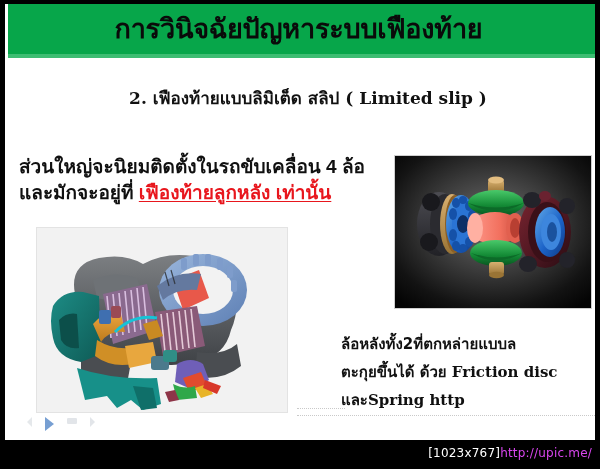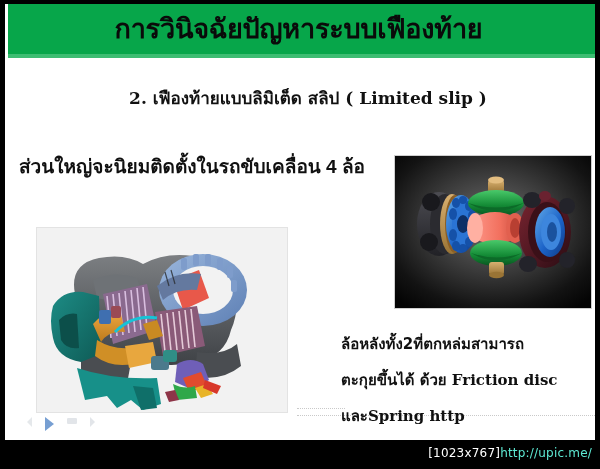--- a/index.html
+++ b/index.html
@@ -58,21 +58,20 @@
 
   
   .right-para{
     position:absolute;left:336px;top:326px;width:258px;
     font-family:"DejaVu Sans","Liberation Sans",sans-serif;
     font-weight:bold;font-size:15px;line-height:28px;color:#101010;
   }
   .right-para span{display:block;white-space:nowrap;}
   .right-para .en{
     font-family:"DejaVu Serif","Liberation Serif",serif;
-    margin-top:8px;
   }
   .dotline{
     position:absolute;left:292px;top:411px;width:298px;height:0;
     border-top:1px dotted #c9c9c9;
   }
   .dotline.d2{left:292px;top:404px;width:48px;}
 
   
   .fig{position:absolute;overflow:hidden;}
   .fig.left-fig{
@@ -103,38 +102,39 @@
   
   .footer{
     position:absolute;left:0;bottom:0;width:600px;height:29px;
     background:#000;
   }
   .footer-text{
     position:absolute;right:8px;top:6px;
     font-family:"DejaVu Sans","Liberation Sans",sans-serif;
     font-size:12px;color:#ffffff;letter-spacing:.2px;white-space:nowrap;
   }
-  .footer-text .dim{color:#5eead4;}
+  .footer-text .dim{color:#d946ef;}
 </style>
 </head>
 <body>
 
 <div class="viewer">
 
   <div class="slide">
     <div class="slide-inner">
 
       <div class="banner"></div>
       <div class="banner-shade"></div>
       <div class="banner-title">การวินิจฉัยปัญหาระบบเฟืองท้าย</div>
 
       <div class="subtitle">2. เฟืองท้ายแบบลิมิเต็ด สลิป ( Limited  slip )</div>
 
       <div class="left-para">
         <span class="l2">ส่วนใหญ่จะนิยมติดตั้งในรถขับเคลื่อน 4 ล้อ</span>
+        <span class="l2"><span>และมักจะอยู่ที่ </span><span class="hl">เฟืองท้ายลูกหลัง เท่านั้น</span></span>
       </div>
 
       <div class="fig right-fig">
         <svg viewBox="0 0 196 152" preserveAspectRatio="none">
           <defs>
             <radialGradient id="bg" cx="50%" cy="44%" r="70%">
               <stop offset="0%" stop-color="#6e6e6e"></stop>
               <stop offset="45%" stop-color="#3c3c3c"></stop>
               <stop offset="80%" stop-color="#131313"></stop>
               <stop offset="100%" stop-color="#040404"></stop>
@@ -330,21 +330,21 @@
           <g stroke="#2a2c2f" stroke-width="1.2" fill="none" opacity=".8">
             <path d="M128 44 l4 14"></path>
             <path d="M134 42 l4 14"></path>
           </g>
         </svg>
       </div>
 
       <div class="dotline"></div>
       <div class="dotline d2"></div>
       <div class="right-para">
-        <span>ล้อหลังทั้ง2ที่ตกหล่มสามารถ</span>
+        <span>ล้อหลังทั้ง2ที่ตกหล่ายแบบล</span>
         <span class="en">ตะกุยขึ้นได้  ด้วย Friction disc</span>
         <span class="en">และSpring http</span>
       </div>
 
     </div>
   </div>
 
   <div class="ctrl-bar">
     <div class="ctrl prev">
       <svg width="12" height="12" viewBox="0 0 12 12">

